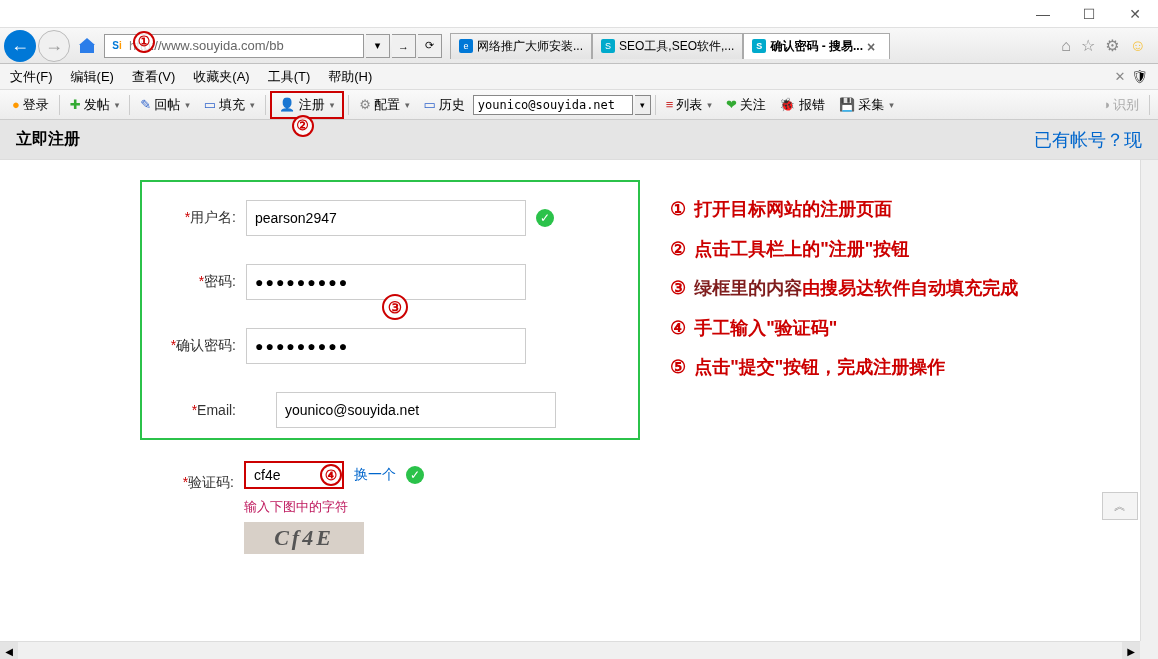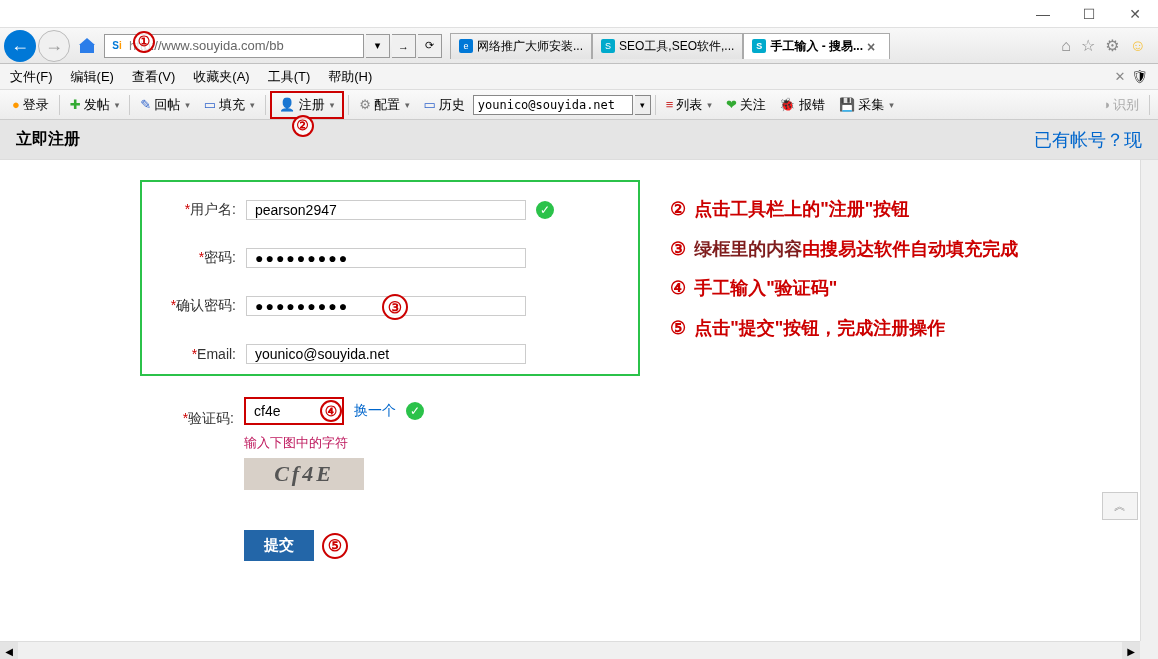--- a/index.html
+++ b/index.html
@@ -40,24 +40,24 @@
 .tinput-dd { width: 16px; height: 20px; border: 1px solid #888; border-left: none; background: #eee; display: flex; align-items: center; justify-content: center; font-size: 9px; }
 .regbox { border: 2px solid #c00; padding: 0 2px; }
 
 
 .page-header { height: 40px; background: #e5e5e5; border-bottom: 1px solid #ddd; display: flex; align-items: center; padding: 0 16px; font-size: 16px; font-weight: bold; }
 .page-header .right { margin-left: auto; font-size: 18px; font-weight: normal; color: #0066cc; }
 
 .content { position: relative; padding: 20px 0 0 140px; height: 490px; }
 .greenbox { border: 2px solid #2bc24a; padding: 18px 14px 0 14px; width: 500px; position: relative; }
 .formrow { display: flex; align-items: center; margin-bottom: 28px; }
-.formrow:last-child { margin-bottom: 10px; }
+.formrow:last-child { margin-bottom: 10px; gap: 30px; }
 .flabel { width: 80px; text-align: right; font-size: 14px; color: #333; margin-right: 10px; }
 .flabel .req { color: #c00; }
-.finput { width: 280px; height: 20px; border: 1px solid #ccc; padding: 0 8px; font-size: 14px; }
+.finput { width: 280px; height: 36px; border: 1px solid #ccc; padding: 0 8px; font-size: 14px; }
 .checkicon { width: 18px; height: 18px; border-radius: 50%; background: #2bc24a; color: #fff; display: inline-flex; align-items: center; justify-content: center; margin-left: 10px; font-size: 12px; }
 
 .capRow { display: flex; align-items: center; margin-top: 18px; margin-left: 14px; }
 .capRow .flabel { width: 80px; margin-top: 16px; }
 .capinput { width: 100px; height: 28px; border: 2px solid #c00; padding: 0 8px; font-size: 14px; }
 .caplink { color: #0066cc; font-size: 14px; margin-left: 12px; }
 .caphint { margin-left: 104px; margin-top: 6px; font-size: 13px; color: #be185d; }
 .capimg { margin-left: 104px; margin-top: 6px; width: 120px; height: 32px; background: #d8d0c8; display: flex; align-items: center; justify-content: center; font-family: serif; font-size: 22px; font-weight: bold; color: #555; letter-spacing: 3px; font-style: italic; }
 
 .submit { margin-left: 104px; margin-top: 40px; display: flex; align-items: center; }
@@ -110,21 +110,21 @@
     <div class="tab">
       <span class="ticon" style="background:#0078d7">e</span>
       <span>网络推广大师安装...</span>
     </div>
     <div class="tab">
       <span class="ticon" style="background:#0ac">S</span>
       <span>SEO工具,SEO软件,...</span>
     </div>
     <div class="tab active">
       <span class="ticon" style="background:#0ac">S</span>
-      <span>手工输入 - 搜易...</span>
+      <span>确认密码 - 搜易...</span>
       <span class="tclose">×</span>
     </div>
   </div>
   <div class="navright">
     <span>⌂</span>
     <span>☆</span>
     <span>⚙</span>
     <span style="color:#f5c23e">☺</span>
   </div>
 </div>
@@ -241,26 +241,23 @@
   <div class="capRow">
     <div class="flabel"><span class="req">*</span><span>验证码:</span></div>
     <input class="capinput" value="cf4e" style="">
     <span class="ann" style="position:static;margin-left:-24px;width:22px;height:22px;font-size:14px">④</span>
     <span class="caplink">换一个</span>
     <span class="checkicon">✓</span>
   </div>
   <div class="caphint">输入下图中的字符</div>
   <div class="capimg">Cf4E</div>
 
-  <div class="submit">
-    <button class="submitbtn">提交</button>
-    <span class="ann" style="position:static;margin-left:8px">⑤</span>
-  </div>
 
   <div class="instructions">
+    <div class="line"><span class="num">①</span><span>打开目标网站的注册页面</span></div>
     <div class="line"><span class="num">②</span><span>点击工具栏上的"注册"按钮</span></div>
     <div class="line"><span class="num">③</span><span class="green">绿框里的内容</span><span>由搜易达软件自动填充完成</span></div>
     <div class="line"><span class="num">④</span><span>手工输入"验证码"</span></div>
     <div class="line"><span class="num">⑤</span><span>点击"提交"按钮，完成注册操作</span></div>
   </div>
 
   <div class="scrolltop">︽</div>
 </div>
 
 <div class="hscroll">

